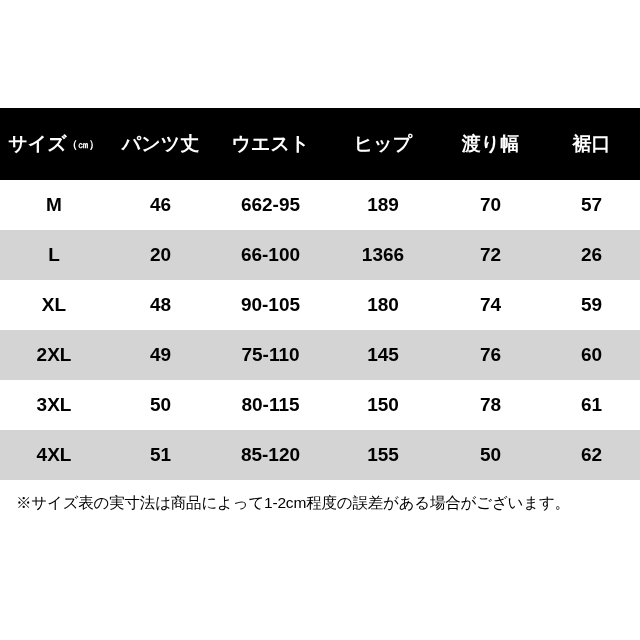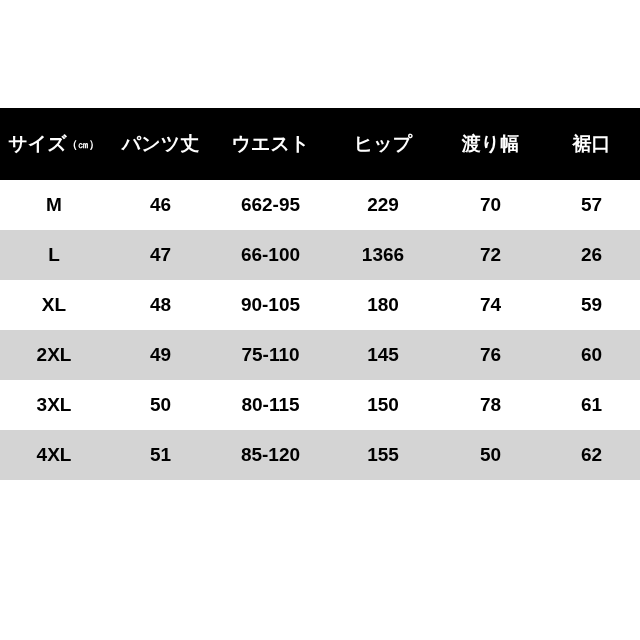--- a/index.html
+++ b/index.html
@@ -97,27 +97,27 @@
           <th class="col-c">ヒップ</th>
           <th class="col-d">渡り幅</th>
           <th class="col-e">裾口</th>
         </tr>
       </thead>
       <tbody>
         <tr class="row-light">
           <td class="col-size">M</td>
           <td class="col-a">46</td>
           <td class="col-b">662-95</td>
-          <td class="col-c">229</td>
+          <td class="col-c">189</td>
           <td class="col-d">70</td>
           <td class="col-e">57</td>
         </tr>
         <tr class="row-dark">
           <td class="col-size">L</td>
-          <td class="col-a">47</td>
+          <td class="col-a">20</td>
           <td class="col-b">66-100</td>
           <td class="col-c">1366</td>
           <td class="col-d">72</td>
           <td class="col-e">26</td>
         </tr>
         <tr class="row-light">
           <td class="col-size">XL</td>
           <td class="col-a">48</td>
           <td class="col-b">90-105</td>
           <td class="col-c">180</td>
@@ -145,14 +145,15 @@
           <td class="col-a">51</td>
           <td class="col-b">85-120</td>
           <td class="col-c">155</td>
           <td class="col-d">50</td>
           <td class="col-e">62</td>
         </tr>
       </tbody>
     </table>
   </div>
 
+  <div class="note">※サイズ表の実寸法は商品によって1-2cm程度の誤差がある場合がございます。</div>
 
 </div>
 
 </body></html>

